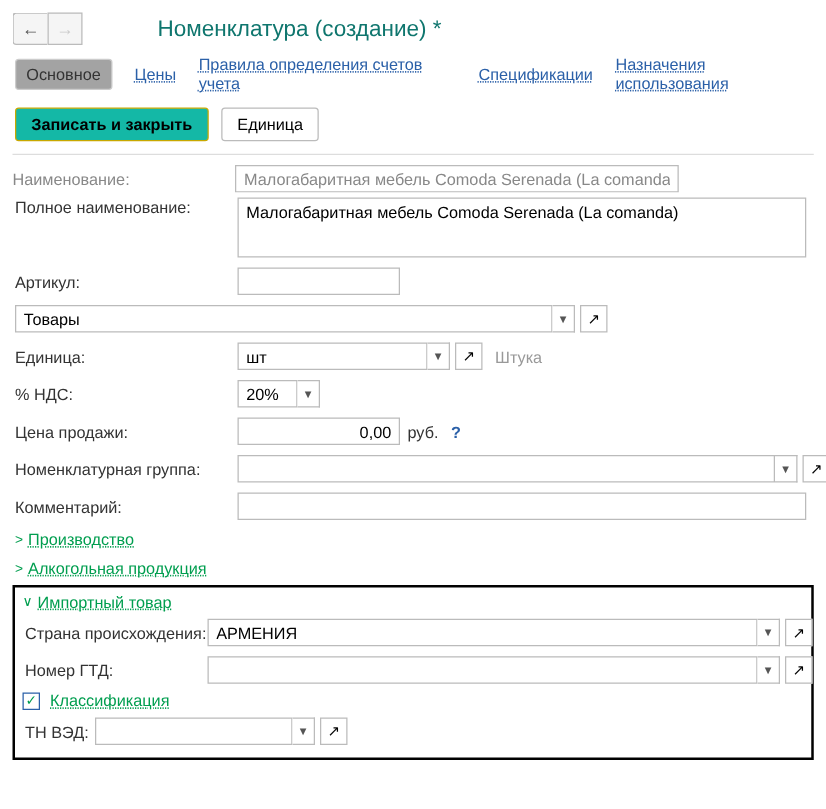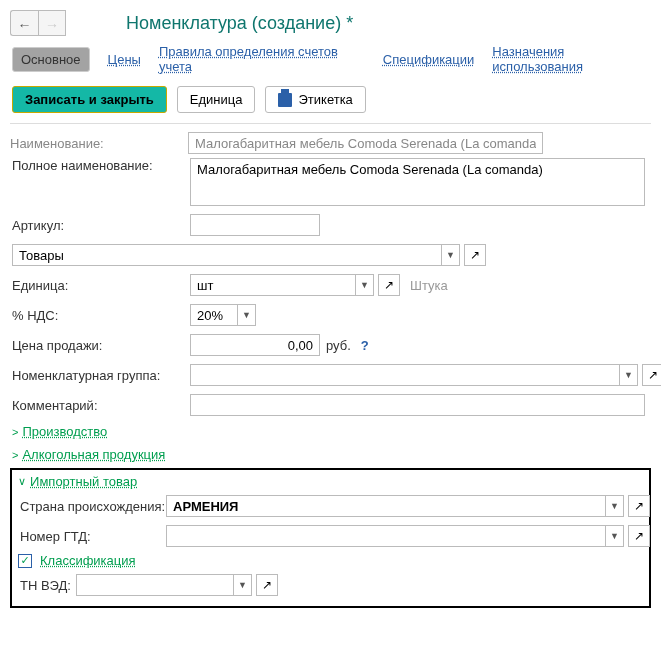--- a/index.html
+++ b/index.html
@@ -210,24 +210,20 @@
   <span class="tab-main">Основное</span>
   <span class="tab-link">Цены</span>
   <span class="tab-link">Правила определения счетов учета</span>
   <span class="tab-link">Спецификации</span>
   <span class="tab-link">Назначения использования</span>
 </div>
 
 <div class="toolbar-row">
   <button class="btn-yellow">Записать и закрыть</button>
   <button class="btn-white">Единица</button>
-  <button class="btn-white">
-    <span class="printer-icon"></span>
-    <span>Этикетка</span>
-  </button>
 </div>
 
 <div class="form-area">
 
   <div class="form-row clipped" style="padding:0 2px;">
     <div style="display:flex;align-items:center;width:100%;">
       <span class="form-label" style="color:#888">Наименование:</span>
       <div class="form-control-wrap">
         <input class="text-input readonly" style="width: 355px;" value="Малогабаритная мебель Comoda Serenada (La comanda)">
       </div>
@@ -252,21 +248,21 @@
         </button>
       <button class="open-btn">
           <span>↗</span>
         </button>
     </div>
   </div>
 
   <div class="form-row">
     <span class="form-label">Единица:</span>
     <div class="form-control-wrap">
-      <input class="text-input" style="width: 166px;" value="шт">
+      <input class="text-input" style="width: 152px;" value="шт">
       <button class="dd-btn">
           <span>▼</span>
         </button>
       <button class="open-btn">
           <span>↗</span>
         </button>
       <span class="unit-suffix">Штука</span>
     </div>
   </div>
 
@@ -318,21 +314,21 @@
 
   <div class="import-box">
     <div class="expand-row" style="padding:2px 0">
       <span class="chev">∨</span>
       <span class="expand-title">Импортный товар</span>
     </div>
 
     <div class="form-row">
       <span class="form-label" style="flex:0 0 146px">Страна происхождения:</span>
       <div class="form-control-wrap">
-        <input class="text-input" style="width: 440px; font-weight: bold;" value="АРМЕНИЯ">
+        <input class="text-input" style="width: 440px;" value="АРМЕНИЯ">
         <button class="dd-btn">
             <span>▼</span>
           </button>
         <button class="open-btn">
             <span>↗</span>
           </button>
       </div>
     </div>
 
     <div class="form-row">

